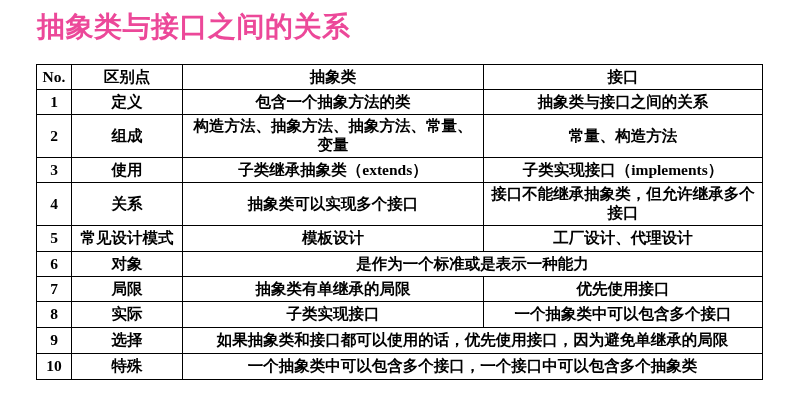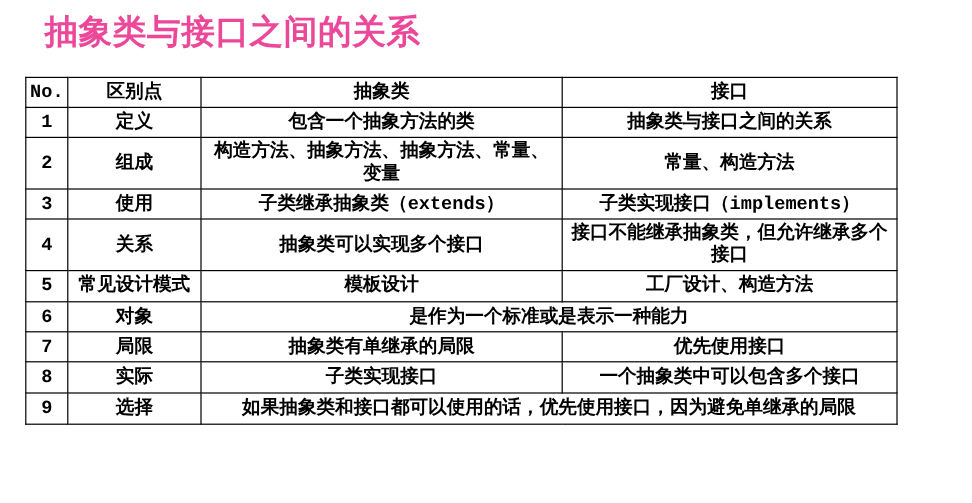--- a/index.html
+++ b/index.html
@@ -26,26 +26,25 @@
     left: 37px;
     top: 8px;
     font-size: 28px;
     font-weight: bold;
     letter-spacing: 0.5px;
     color: #c0281e;
     font-family: "Liberation Serif", "DejaVu Serif", serif;
   }
   table.cmp {
     position: absolute;
-    left: 21px;
+    left: 36px;
     top: 64px;
     width: 726px;
     border-collapse: collapse;
     table-layout: fixed;
-    font-family: Liberation Mono, monospace;
   }
   table.cmp th,
   table.cmp td {
     border: 1.5px solid #000;
     font-weight: bold;
     font-size: 15.5px;
     line-height: 1.22;
     text-align: center;
     vertical-align: middle;
     padding: 1px 3px;
@@ -104,21 +103,21 @@
       <tr class="h-double">
         <td>4</td>
         <td>关系</td>
         <td>抽象类可以实现多个接口</td>
         <td>接口不能继承抽象类，但允许继承多个接口</td>
       </tr>
       <tr class="h-mid">
         <td>5</td>
         <td>常见设计模式</td>
         <td>模板设计</td>
-        <td>工厂设计、构造方法</td>
+        <td>工厂设计、代理设计</td>
       </tr>
       <tr class="h-single">
         <td>6</td>
         <td>对象</td>
         <td colspan="2">是作为一个标准或是表示一种能力</td>
       </tr>
       <tr class="h-single">
         <td>7</td>
         <td>局限</td>
         <td>抽象类有单继承的局限</td>
@@ -128,16 +127,21 @@
         <td>8</td>
         <td>实际</td>
         <td>子类实现接口</td>
         <td>一个抽象类中可以包含多个接口</td>
       </tr>
       <tr class="h-mid">
         <td>9</td>
         <td>选择</td>
         <td colspan="2">如果抽象类和接口都可以使用的话，优先使用接口，因为避免单继承的局限</td>
       </tr>
+      <tr class="h-mid">
+        <td>10</td>
+        <td>特殊</td>
+        <td colspan="2">一个抽象类中可以包含多个接口，一个接口中可以包含多个抽象类</td>
+      </tr>
     </tbody>
   </table>
 
 </div>
 
 </body></html>

